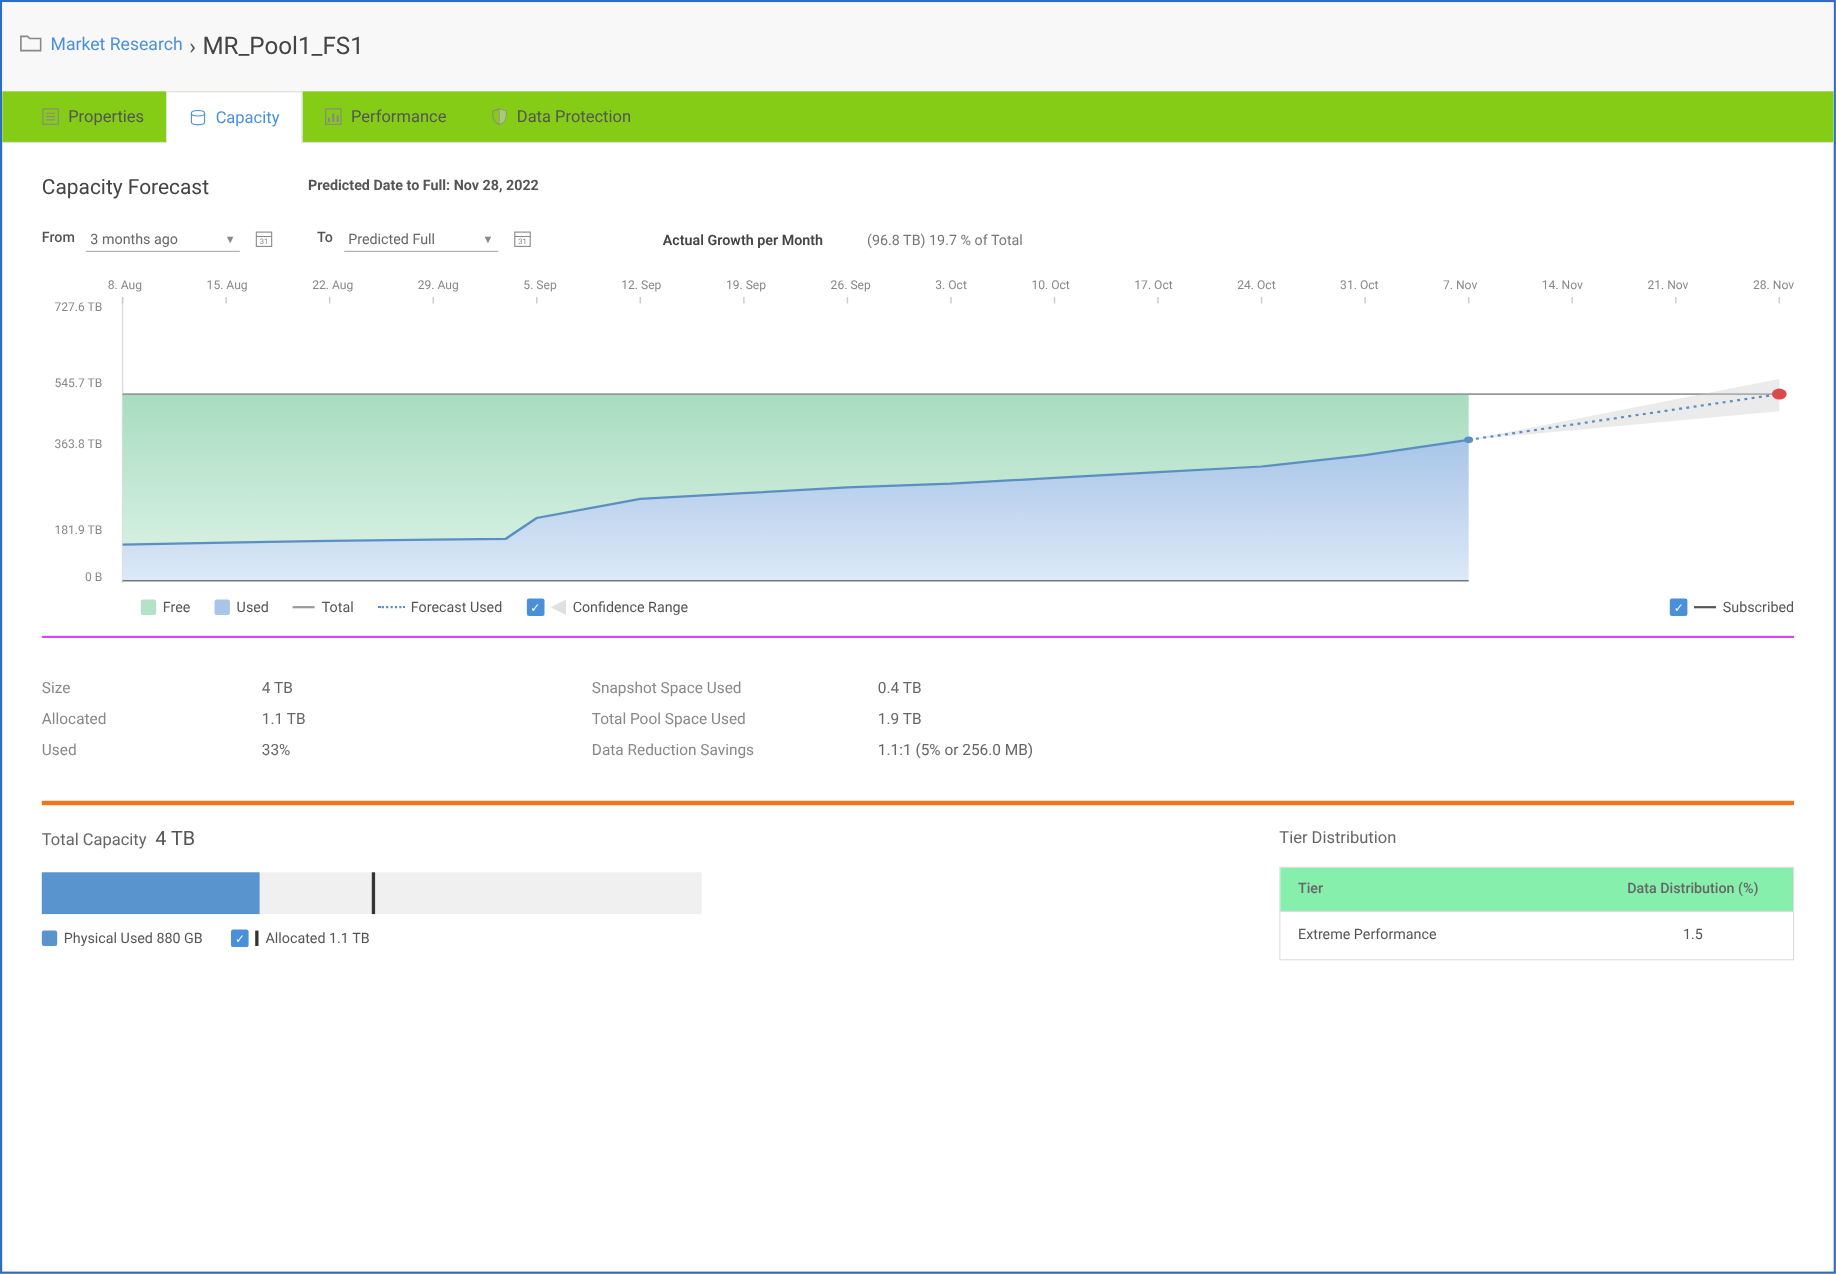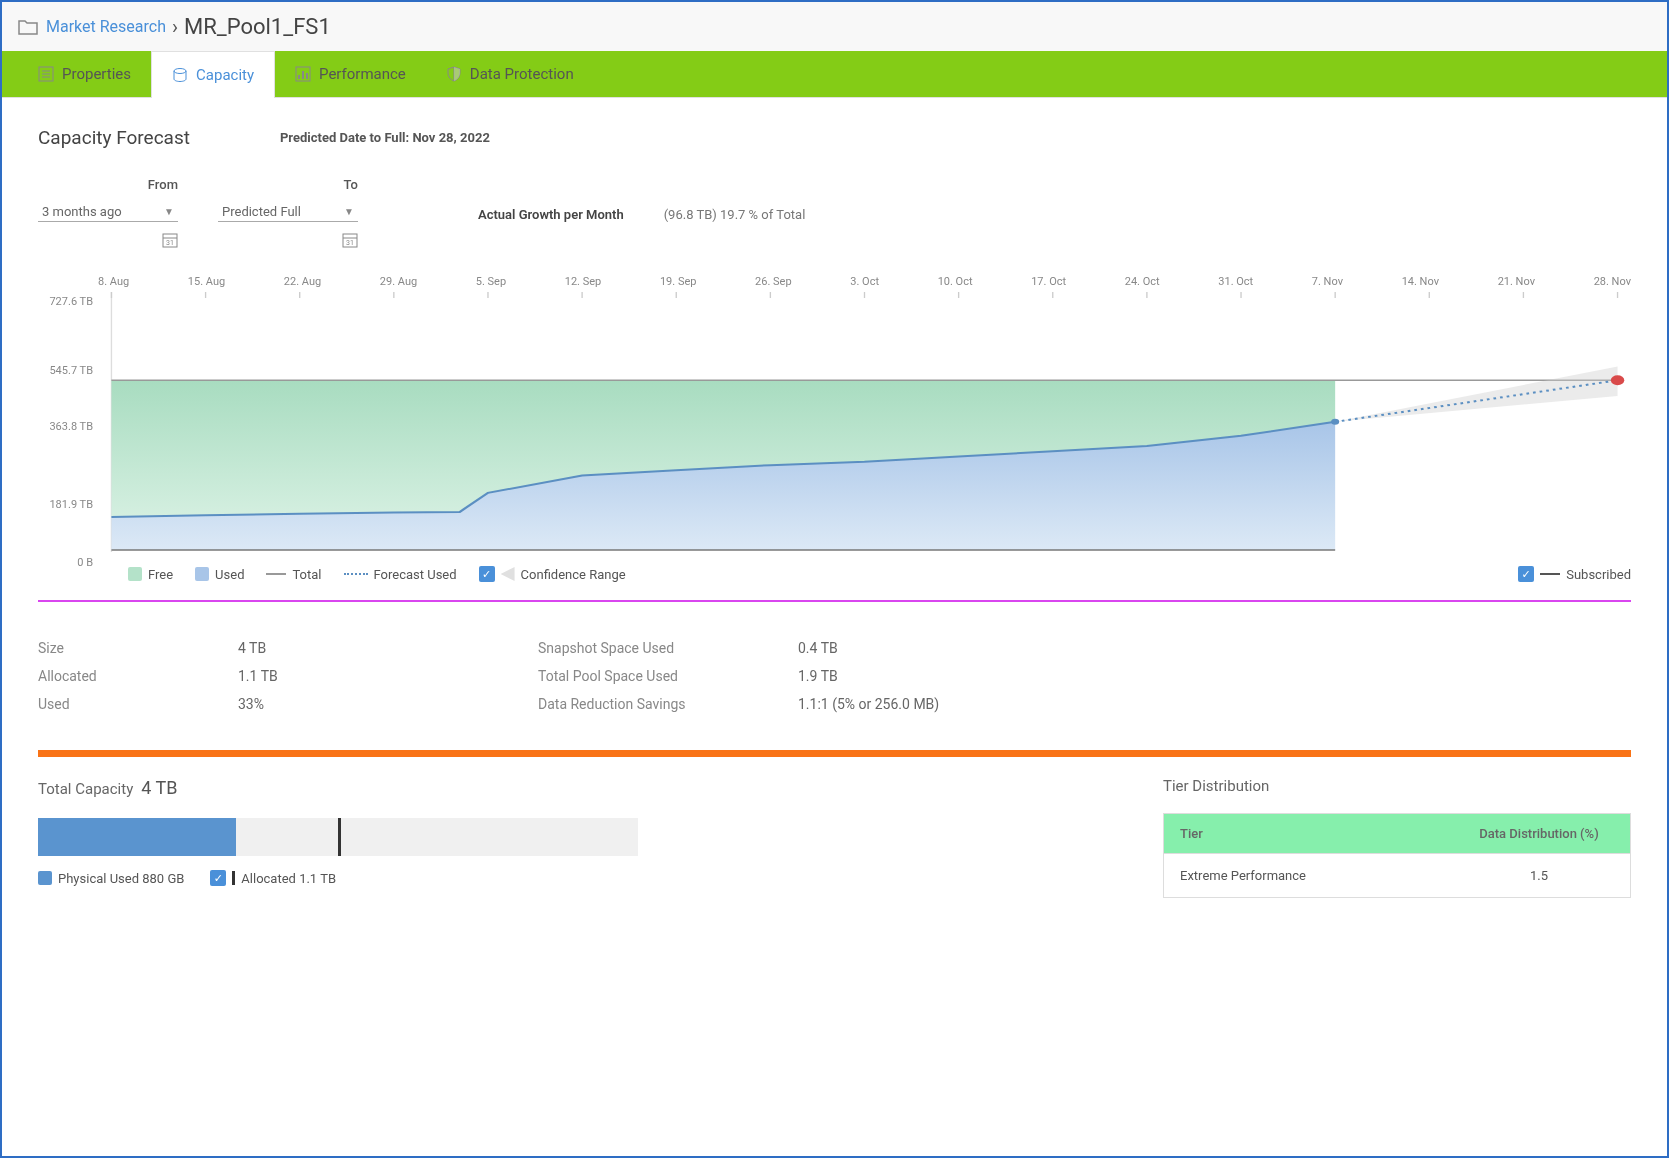--- a/index.html
+++ b/index.html
@@ -1,35 +1,35 @@
 <!DOCTYPE html>
 <html><head>
 <meta charset="utf-8">
 <style>
 * { box-sizing: border-box; margin: 0; padding: 0; }
 body { font-family: -apple-system, BlinkMacSystemFont, "Segoe UI", Roboto, sans-serif; background: #fff; color: #333; border: 2px solid #2e6dc4; min-height: 100vh; }
-.header { display: flex; align-items: center; padding: 12px 16px; background: #f8f8f8; }
+.header { display: flex; align-items: flex-start; padding: 28px 16px; background: #f8f8f8; }
 .folder-icon { margin-right: 8px; display: inline-flex; }
 .breadcrumb-link { color: #4a90d9; font-size: 16px; cursor: pointer; }
 .breadcrumb-sep { margin: 0 6px; font-size: 20px; color: #555; }
 .page-title { font-size: 22px; color: #444; }
 
 .tabs { display: flex; background: #84cc16; border-bottom: 1px solid #e0e0e0; padding-left: 16px; }
 .tab { display: flex; align-items: center; padding: 14px 20px; font-size: 15px; color: #555; cursor: pointer; }
 .tab.active { background: #fff; color: #4a90d9; border-top: 1px solid #e0e0e0; border-left: 1px solid #e0e0e0; border-right: 1px solid #e0e0e0; margin-bottom: -1px; }
 .tab .tab-icon { margin-right: 8px; display: inline-flex; }
 
 .content { padding: 28px 36px; }
 
 .section-title-row { display: flex; align-items: center; gap: 90px; margin-bottom: 28px; }
 .section-title { font-size: 19px; color: #444; }
 .predicted-full { font-size: 13px; color: #555; }
 
 .controls-row { display: flex; align-items: center; gap: 40px; margin-bottom: 24px; font-size: 13px; }
-.control-group { display: flex; align-items: flex-end; gap: 10px; flex-direction: column; }
+.control-group { display: flex; align-items: flex-start; gap: 10px; }
 .control-label { color: #555; font-weight: 500; }
 .select-box { display: flex; align-items: center; border-bottom: 1px solid #aaa; padding: 2px 4px; min-width: 140px; color: #666; cursor: pointer; }
 .select-box .sel-val { flex: 1; }
 .select-box .caret { font-size: 10px; color: #888; }
 .cal-icon { margin-left: 4px; }
 .growth-label { font-weight: 600; color: #444; }
 .growth-value { color: #777; }
 
 .chart-wrap { position: relative; }
 .y-labels { position: absolute; left: 0; top: 18px; font-size: 11px; color: #888; }
@@ -46,21 +46,21 @@
 .dots-swatch { width: 24px; border-top: 2px dotted #5b8fc2; }
 .conf-swatch { width: 14px; height: 14px; background: #e0e0e0; clip-path: polygon(0 50%, 100% 0, 100% 100%); }
 .cb { width: 16px; height: 16px; background: #4a90d9; display: inline-flex; align-items: center; justify-content: center; color: #fff; font-size: 11px; border-radius: 2px; }
 .line-swatch.sub { border-top: 2px solid #555; }
 .legend-spacer { flex: 1; }
 
 .stats-grid { display: grid; grid-template-columns: 200px 300px 260px 1fr; row-gap: 12px; padding: 38px 0; border-top: 2px solid #d946ef; font-size: 14px; color: #777; margin-top: 4px; }
 .stats-grid .label { color: #888; }
 .stats-grid .value { color: #666; }
 
-.bottom-row { display: flex; gap: 120px; padding-top: 20px; border-top: 7px solid #f97316; align-items: flex-start; }
+.bottom-row { display: flex; gap: 120px; padding-top: 20px; border-top: 4px solid #f97316; align-items: flex-start; }
 
 .cap-section { flex: 1; }
 .cap-title { font-size: 15px; color: #666; margin-bottom: 20px; }
 .cap-title .big { font-size: 18px; color: #555; margin-left: 8px; }
 .bar-outer { width: 600px; height: 38px; background: #f0f0f0; position: relative; }
 .bar-phys { position: absolute; left: 0; top: 0; bottom: 0; background: #5a94cf; }
 .bar-alloc-mark { position: absolute; top: 0; bottom: 0; width: 3px; background: #333; }
 .bar-legend { display: flex; gap: 26px; margin-top: 14px; font-size: 13px; color: #555; align-items: center; }
 
 .tier-section { width: 468px; }
@@ -184,21 +184,21 @@
         <span>7. Nov</span>
         <span>14. Nov</span>
         <span>21. Nov</span>
         <span>28. Nov</span>
       </div>
     <div class="y-labels" id="y-labels" style="width:55px;">
         <div style="top: 8px;">727.6 TB</div>
         <div style="top: 77px;">545.7 TB</div>
         <div style="top: 133px;">363.8 TB</div>
         <div style="top: 211px;">181.9 TB</div>
-        <div style="top: 269px;">0 B</div>
+        <div style="top: 254px;">0 B</div>
       </div>
     <svg class="chart-svg" id="chart-svg" viewBox="0 0 1140 260" preserveAspectRatio="none">
   <defs>
     <linearGradient id="gFree" x1="0" y1="0" x2="0" y2="1">
             <stop offset="0" stop-color="#a8dcc0"></stop>
             <stop offset="1" stop-color="#d4efe0"></stop>
           </linearGradient>
     <linearGradient id="gUsed" x1="0" y1="0" x2="0" y2="1">
             <stop offset="0" stop-color="#a8c5e8"></stop>
             <stop offset="1" stop-color="#dce9f6"></stop>

